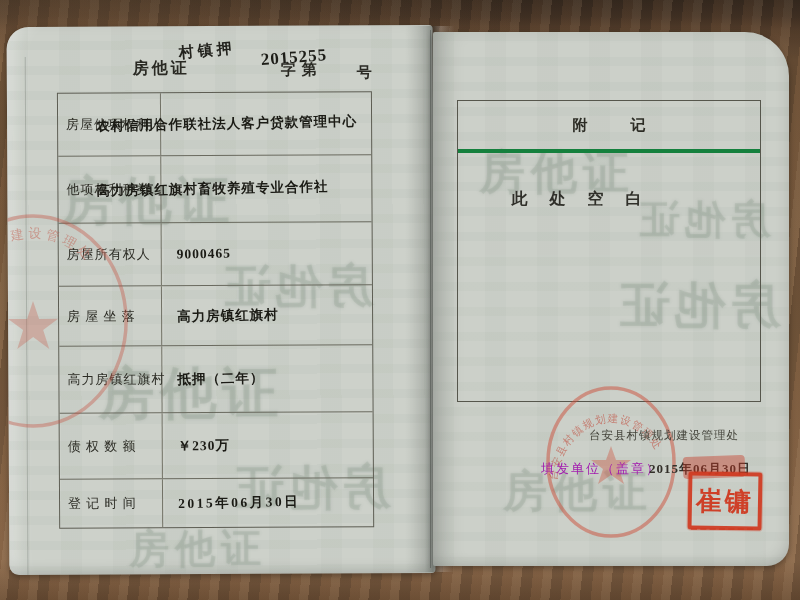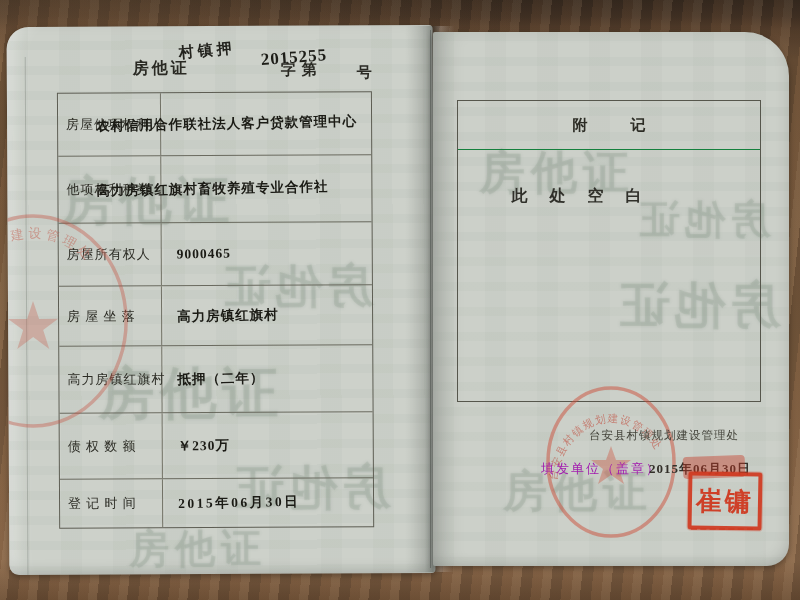--- a/index.html
+++ b/index.html
@@ -49,21 +49,21 @@
   .label{position:absolute;left:8px;top:50%;transform:translateY(-50%);font-size:13px;
     color:#2c2c25;letter-spacing:1px;white-space:nowrap;z-index:1;}
   .value{position:absolute;left:118px;top:50%;transform:translateY(-50%) rotate(-0.8deg);
     font-size:13.5px;font-weight:600;color:#1b1b15;letter-spacing:1px;white-space:nowrap;z-index:2;}
   .v-overlap{left:38px;}
   .v-date{letter-spacing:2.5px;}
 
   
   .appendix{position:absolute;left:24px;top:68px;width:304px;height:302px;
     border:1.5px solid #56564c;box-sizing:border-box;}
-  .appendix-header{height:48px;border-bottom:1px solid #15803d;display:flex;align-items:center;
+  .appendix-header{height:48px;border-bottom:4px solid #15803d;display:flex;align-items:center;
     justify-content:center;font-size:15px;font-weight:bold;letter-spacing:14px;padding-left:14px;color:#2c2c25;}
   .blank-note{margin-top:36px;text-align:center;padding-right:56px;font-size:16px;font-weight:600;
     letter-spacing:9px;color:#30302a;}
   .agency{position:absolute;left:156px;top:396px;font-size:11.5px;color:#45453c;letter-spacing:1px;z-index:3;}
   .fill-line{position:absolute;left:108px;top:428px;font-size:13px;color:#a21caf;letter-spacing:2px;z-index:3;}
   .issue-date{position:absolute;left:216px;top:428px;font-size:13px;font-weight:bold;color:#33302a;
     letter-spacing:1px;z-index:3;white-space:nowrap;}
   .date-blotch{position:absolute;left:250px;top:424px;width:62px;height:22px;border-radius:4px;
     background:rgba(198,54,36,.42);z-index:4;transform:rotate(-2deg);}
   .name-seal{position:absolute;left:255px;top:440px;width:66px;height:50px;border:4px solid rgba(207,56,32,.92);

